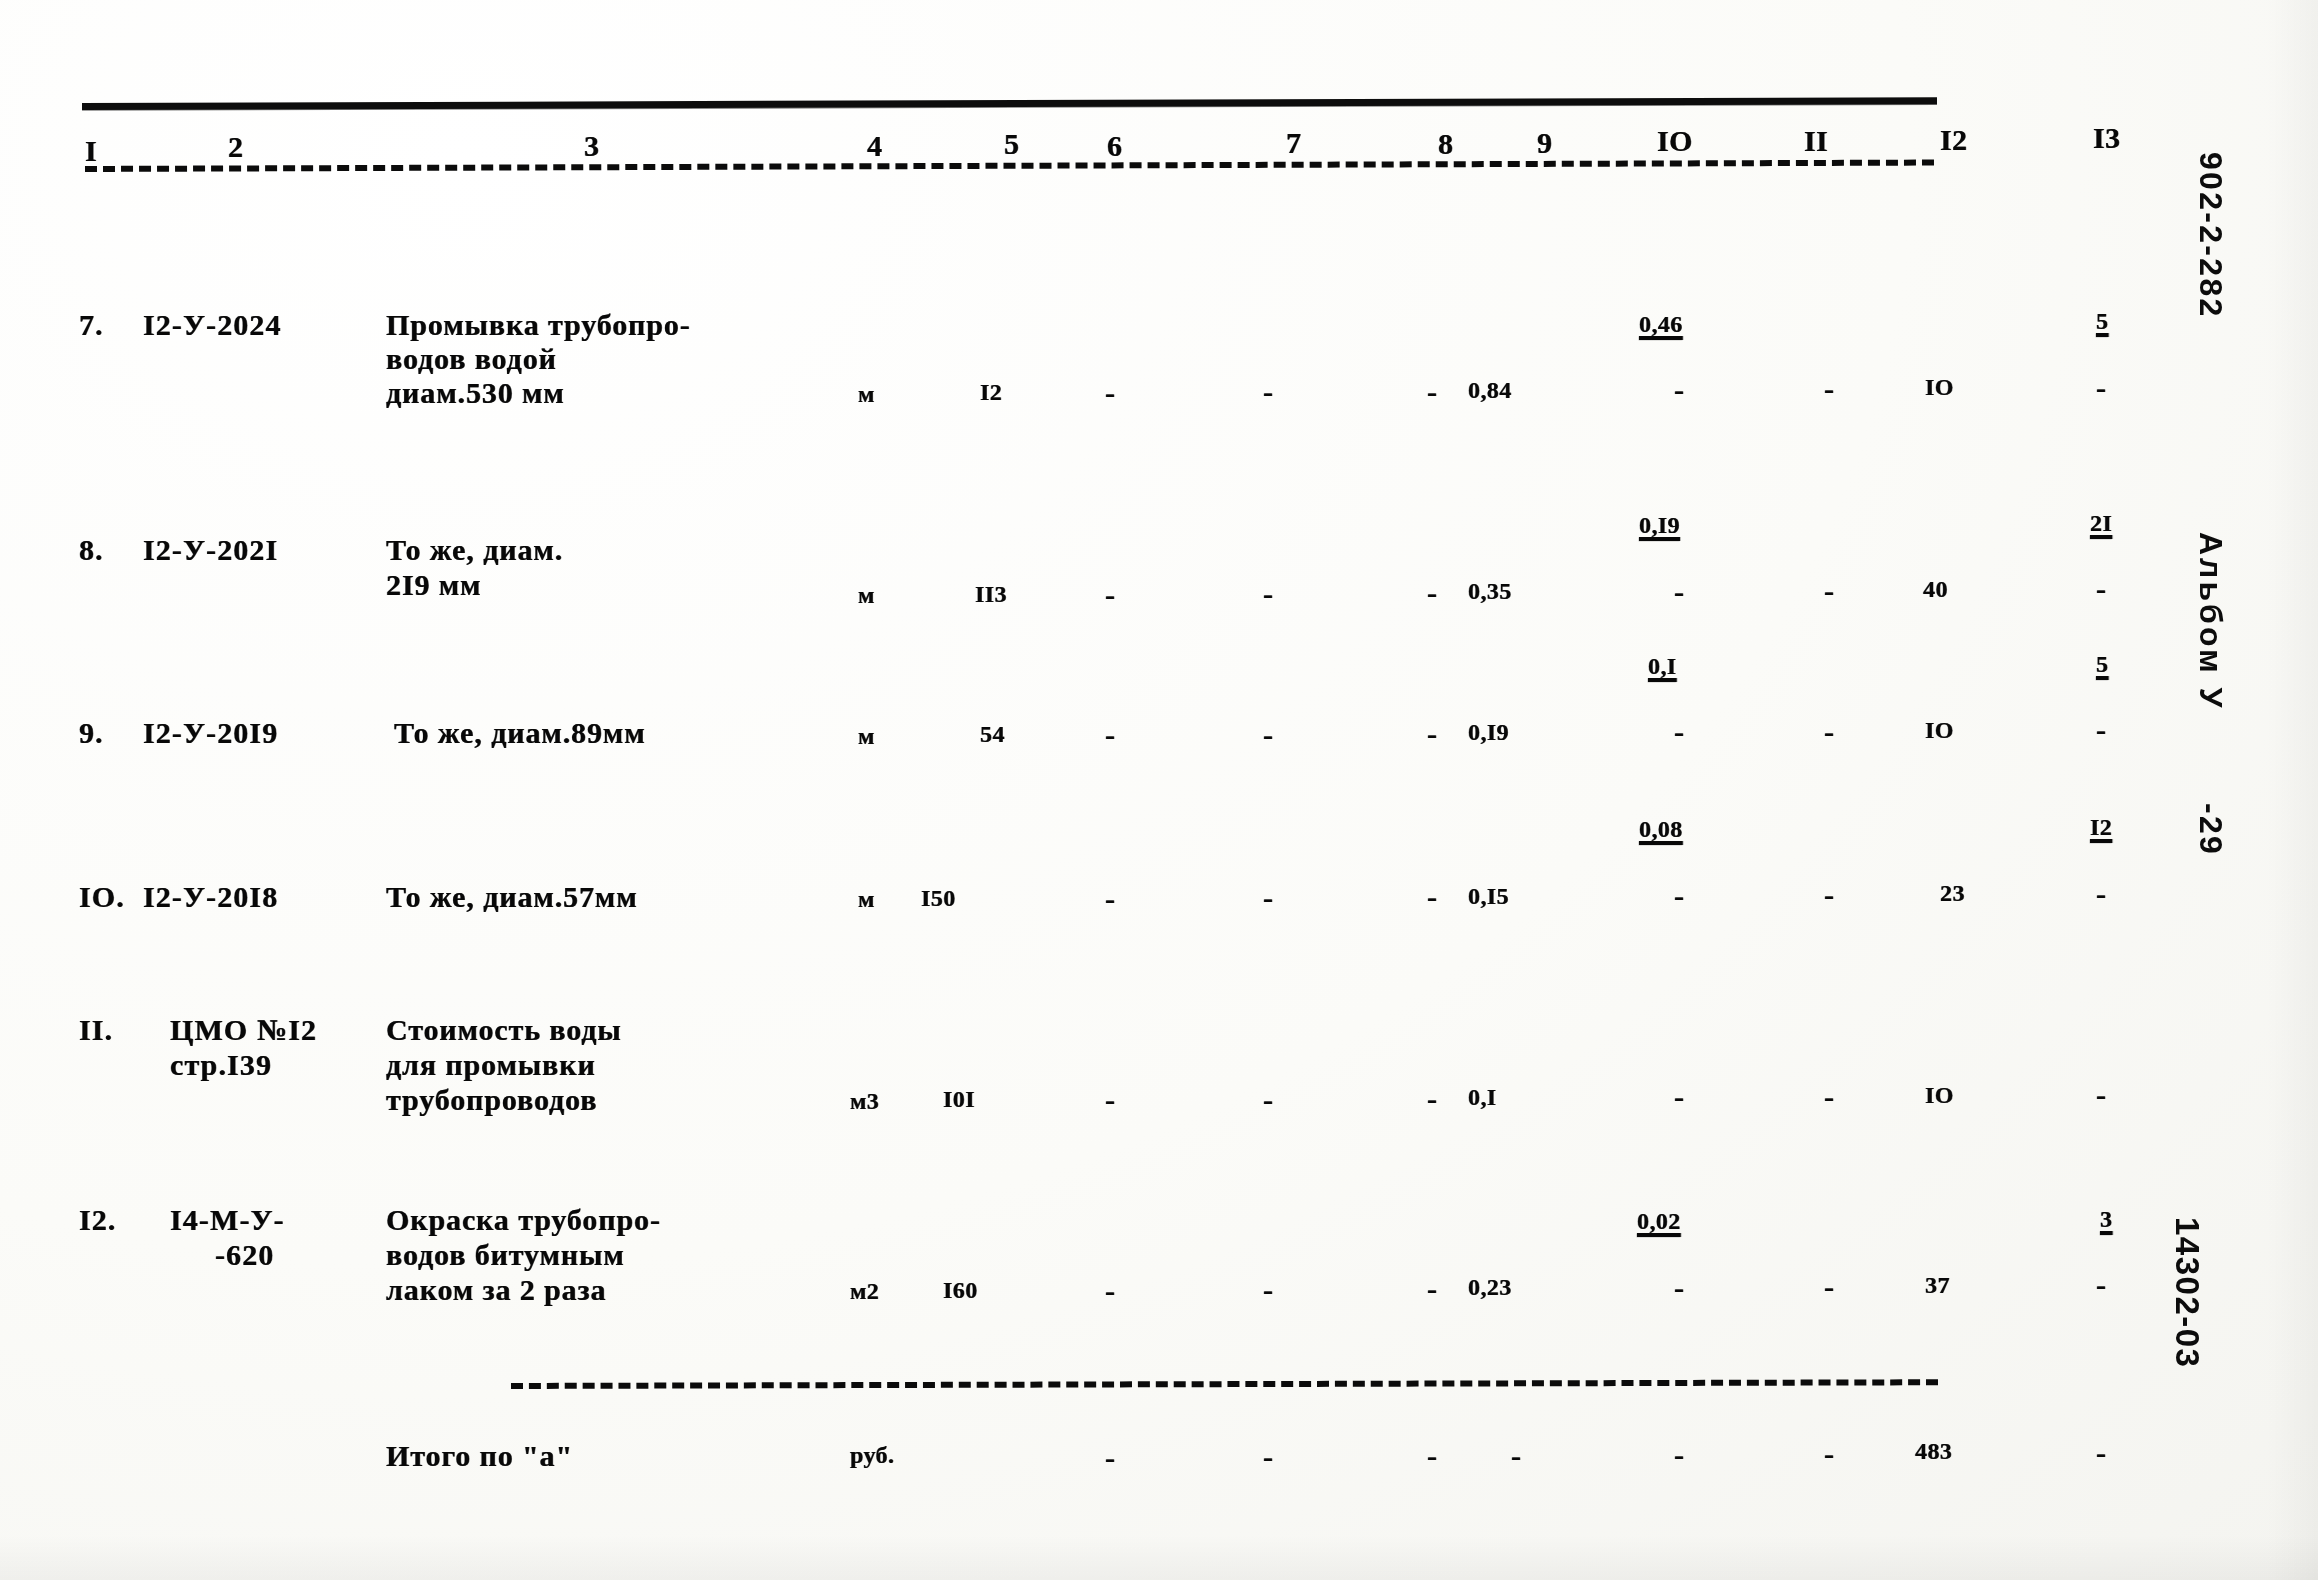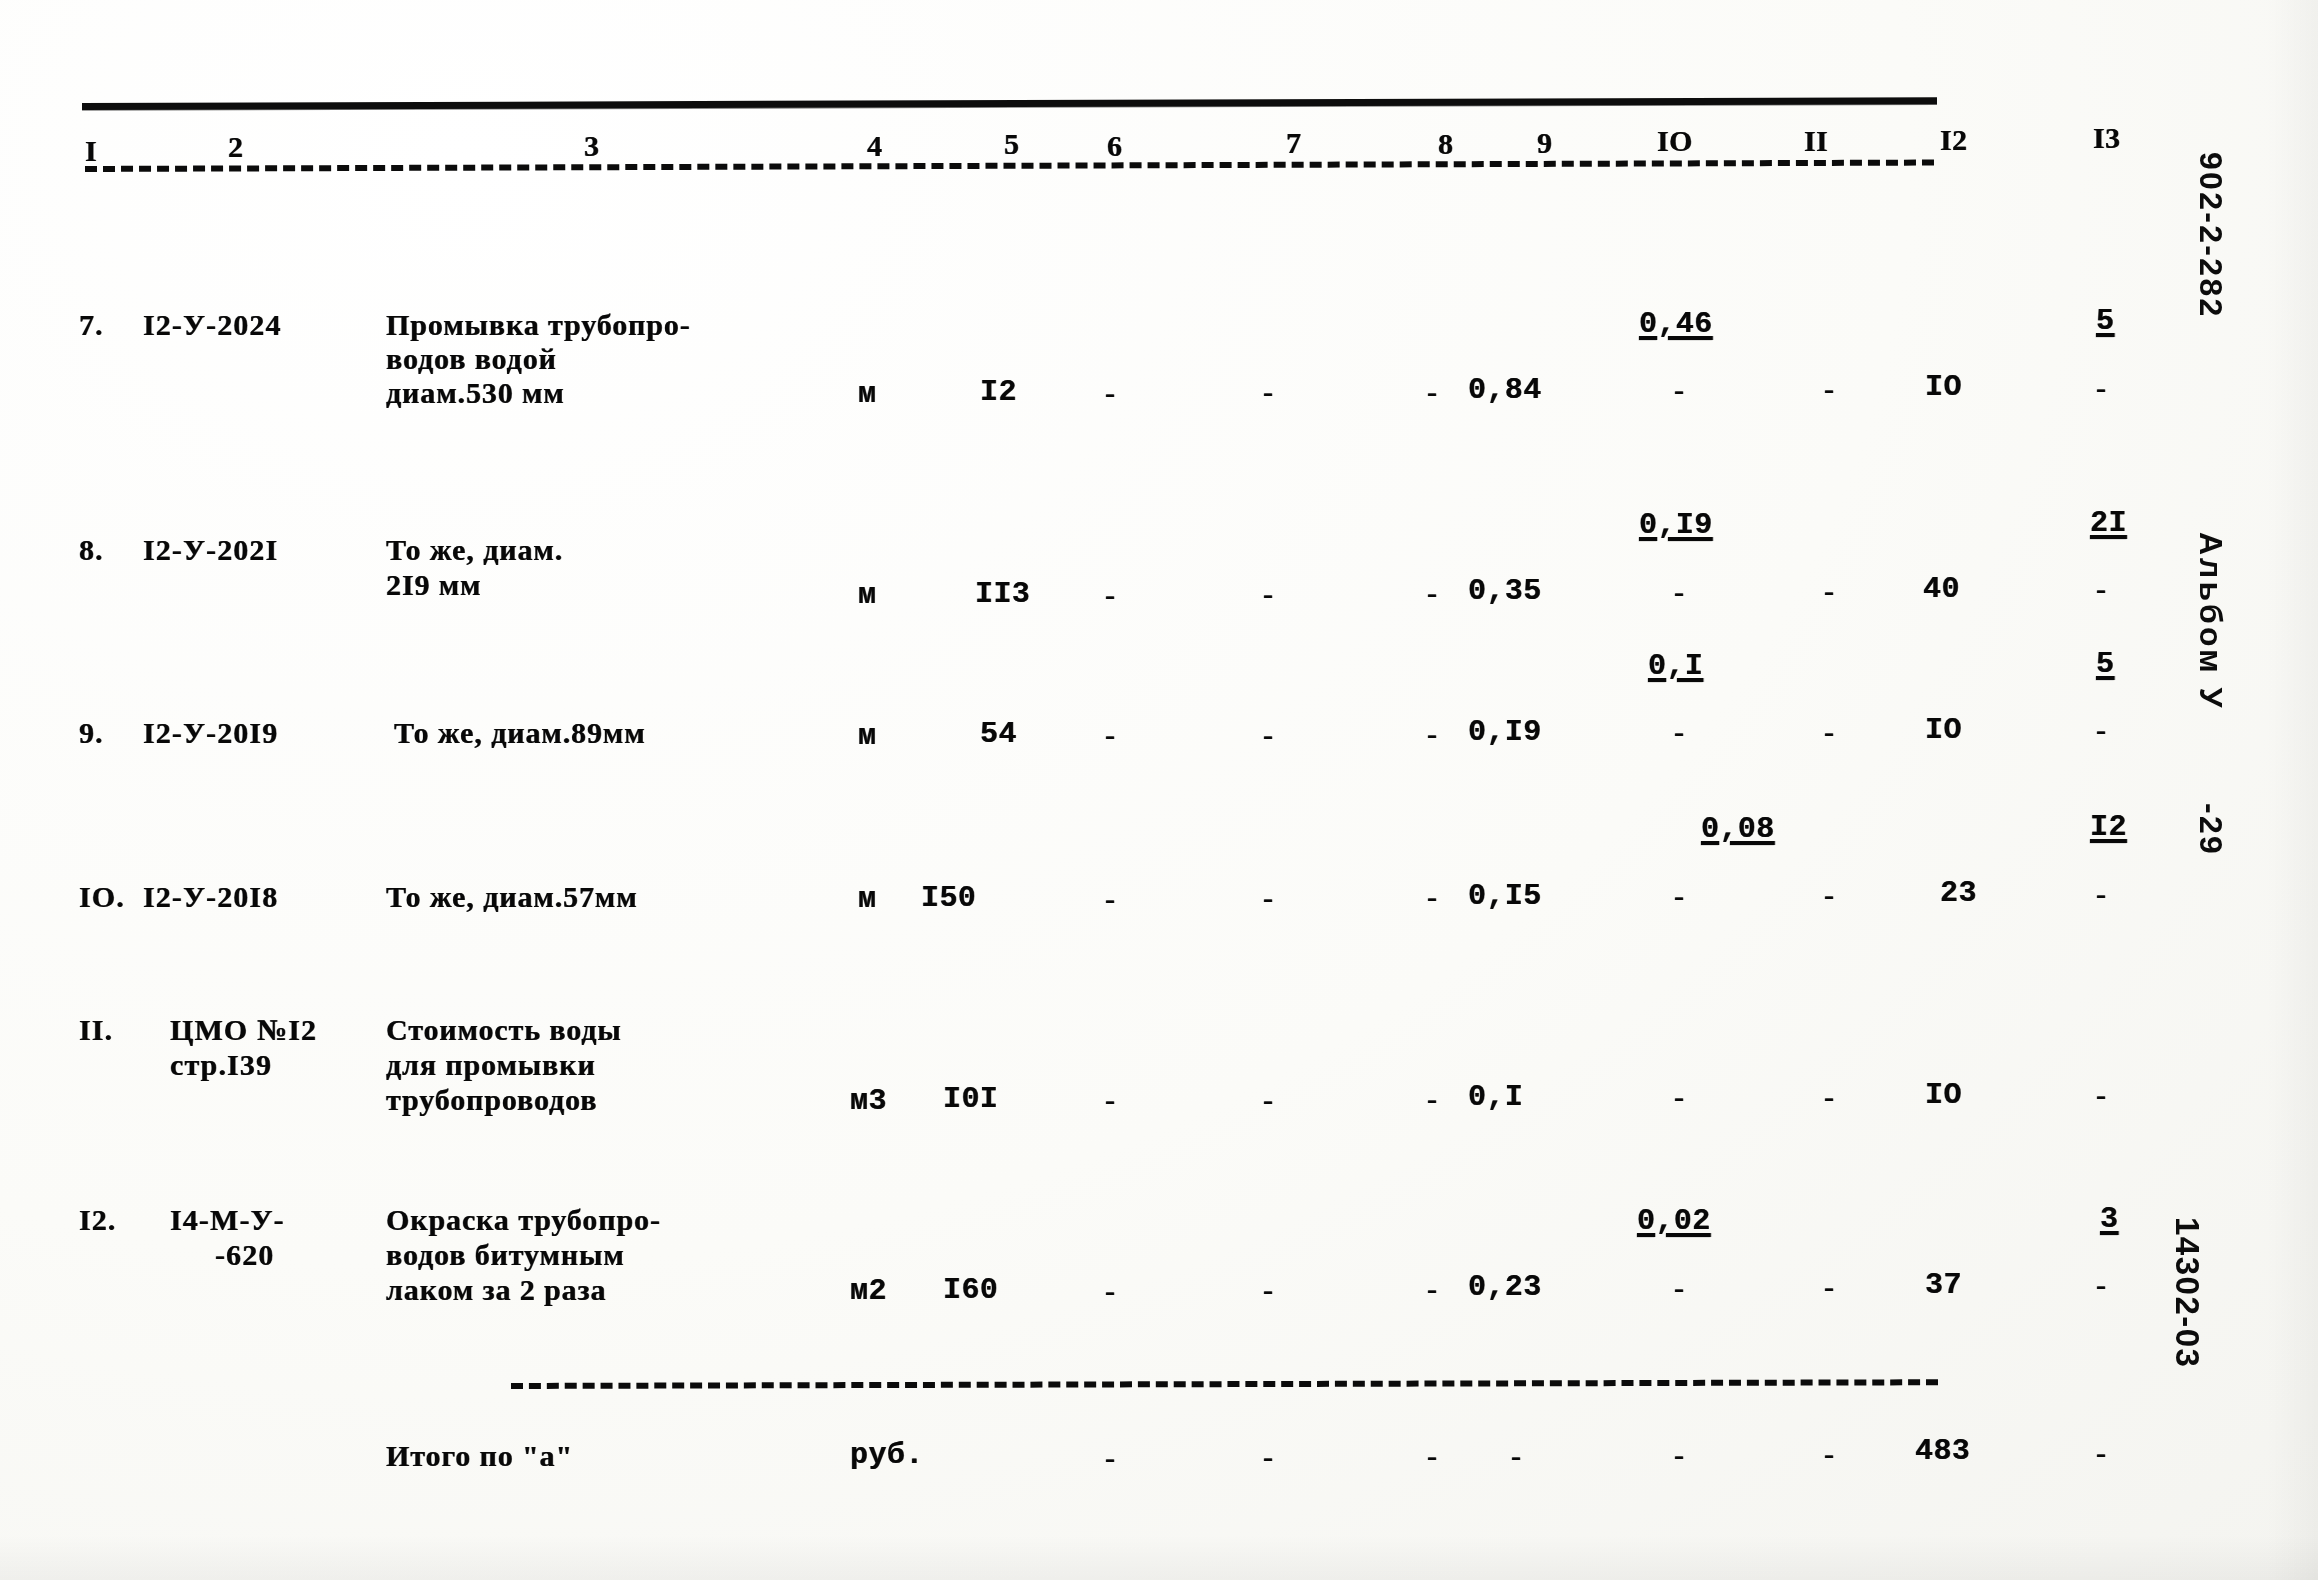--- a/index.html
+++ b/index.html
@@ -58,21 +58,21 @@
     line-height:35px;
     letter-spacing:0.4px;
     white-space:pre;
     color:#080808;
     text-shadow:0.5px 0 0 rgba(0,0,0,.55), -0.4px 0.3px 0 rgba(0,0,0,.35);
   }
   .hdrnum{
     font-size:30px;
     font-weight:700;
   }
-  .cellnum{font-size:30px;font-family:Liberation Mono, monospace;}
+  .cellnum{font-size:24px;}
   .dash{
     font-size:30px;font-weight:700;
   }
   .udr{
     text-decoration:underline;
     text-decoration-thickness:3.8px;
     text-underline-offset:3.8px;
   }
   .desc{font-size:30px;letter-spacing:0.9px;}
   .code{font-size:30px;letter-spacing:1.1px;}
@@ -184,21 +184,21 @@
   <div class="t code" style="left:79px;top:879px;">IO.</div>
   <div class="t code" style="left:143px;top:879px;">I2-У-20I8</div>
   <div class="t desc" style="left:386px;top:879px;">То же, диам.57мм</div>
 
   <div class="t cellnum" style="left:858px;top:882px;">м</div>
   <div class="t cellnum" style="left:921px;top:881px;">I50</div>
   <div class="t dash" style="left:1105px;top:881px;">-</div>
   <div class="t dash" style="left:1263px;top:880px;">-</div>
   <div class="t dash" style="left:1427px;top:879px;">-</div>
   <div class="t cellnum" style="left:1468px;top:879px;">0,I5</div>
-  <div class="t cellnum udr" style="left:1701px;top:812px;">0,08</div>
+  <div class="t cellnum udr" style="left:1639px;top:812px;">0,08</div>
   <div class="t dash" style="left:1674px;top:878px;">-</div>
   <div class="t dash" style="left:1824px;top:877px;">-</div>
   <div class="t cellnum" style="left:1925px;top:876px;margin-left:15px;">23</div>
   <div class="t cellnum udr" style="left:2090px;top:810px;">I2</div>
   <div class="t dash" style="left:2096px;top:876px;">-</div>
 
   <div class="t code" style="left:79px;top:1012px;">II.</div>
   <div class="t code" style="left:170px;top:1012px;">ЦМО №I2</div>
   <div class="t code" style="left:170px;top:1047px;">стр.I39</div>
   <div class="t desc" style="left:386px;top:1012px;">Стоимость воды</div>

